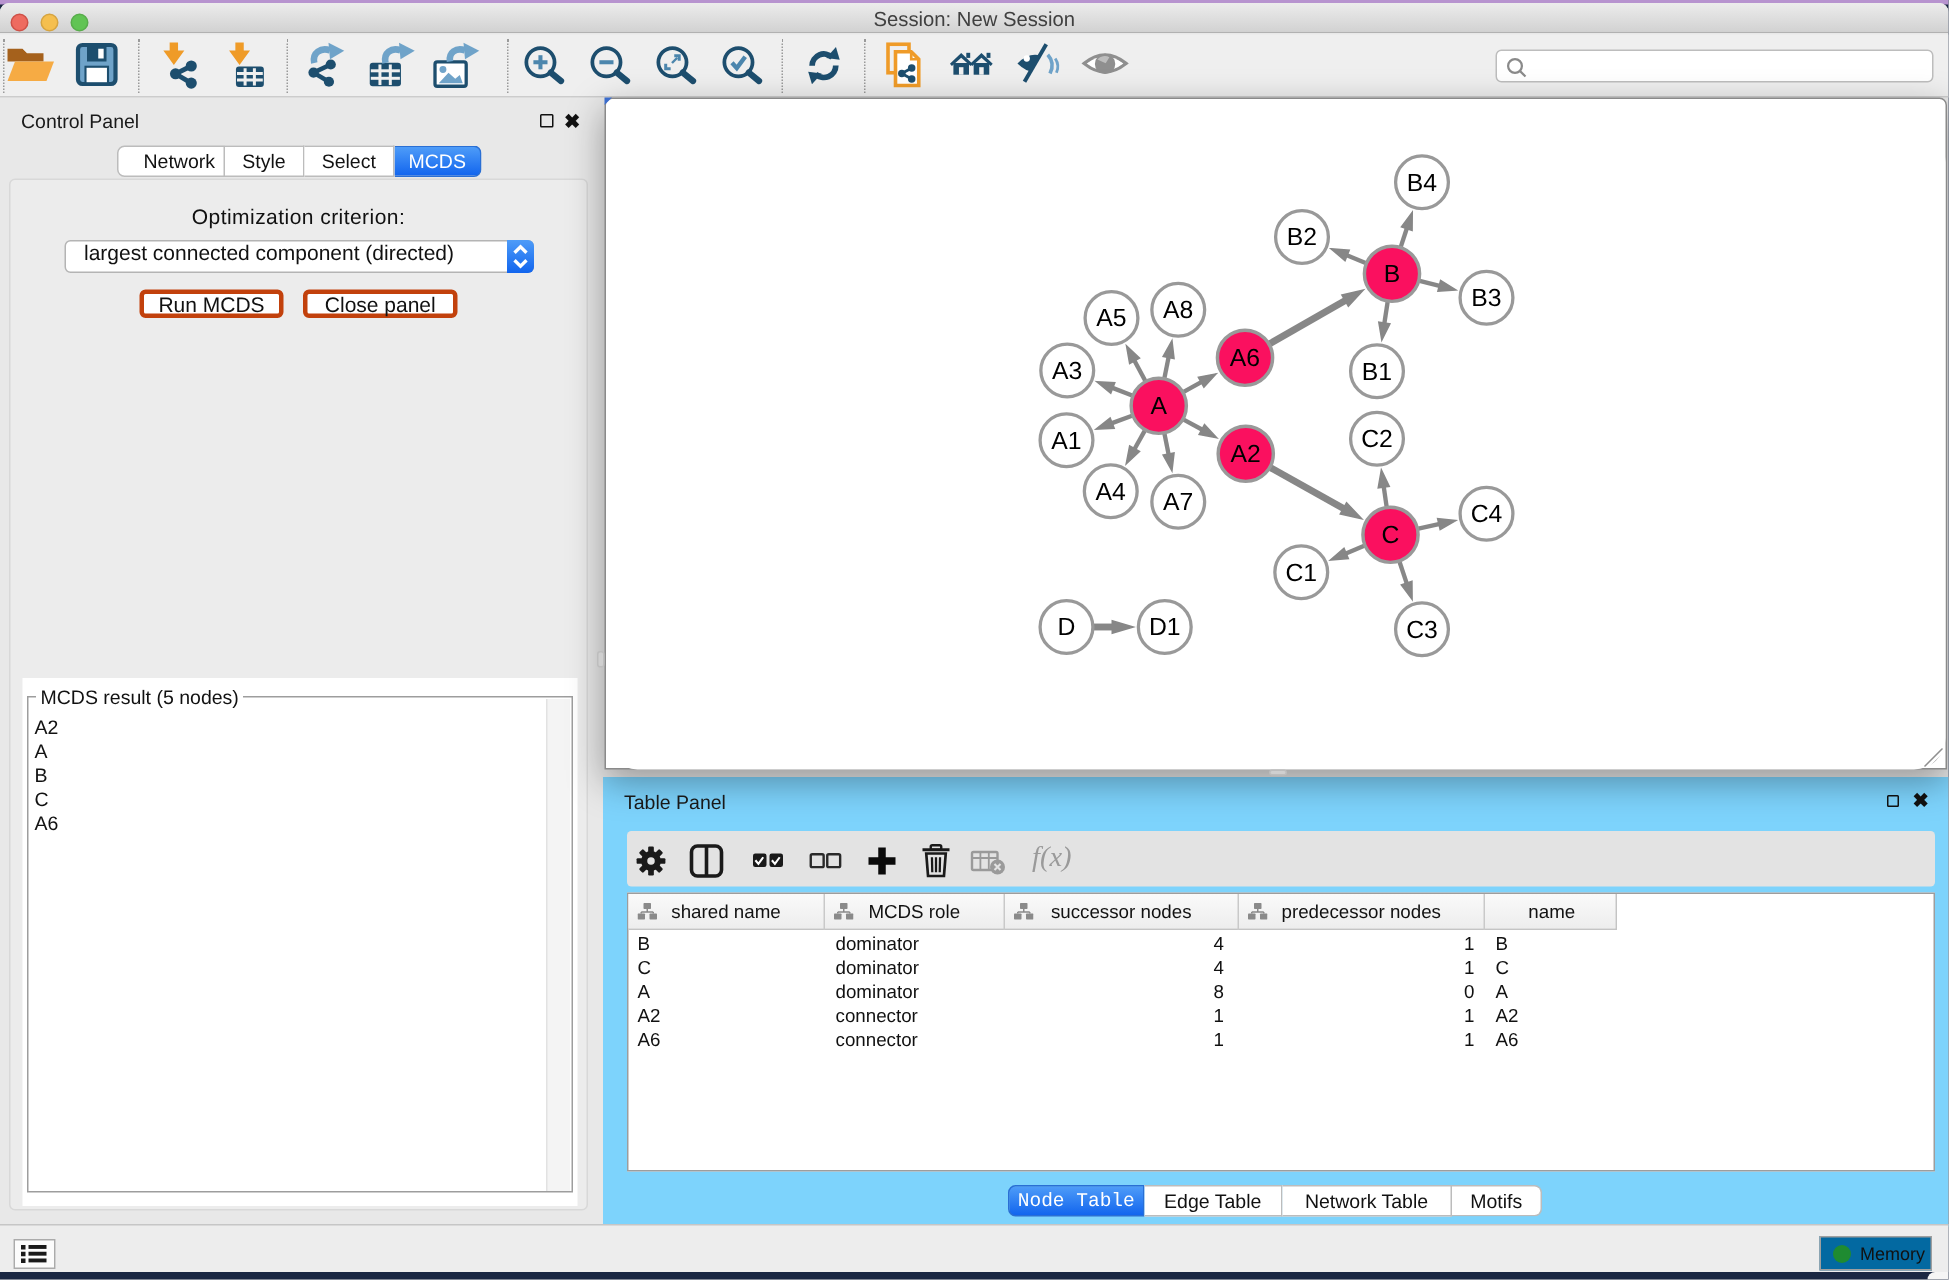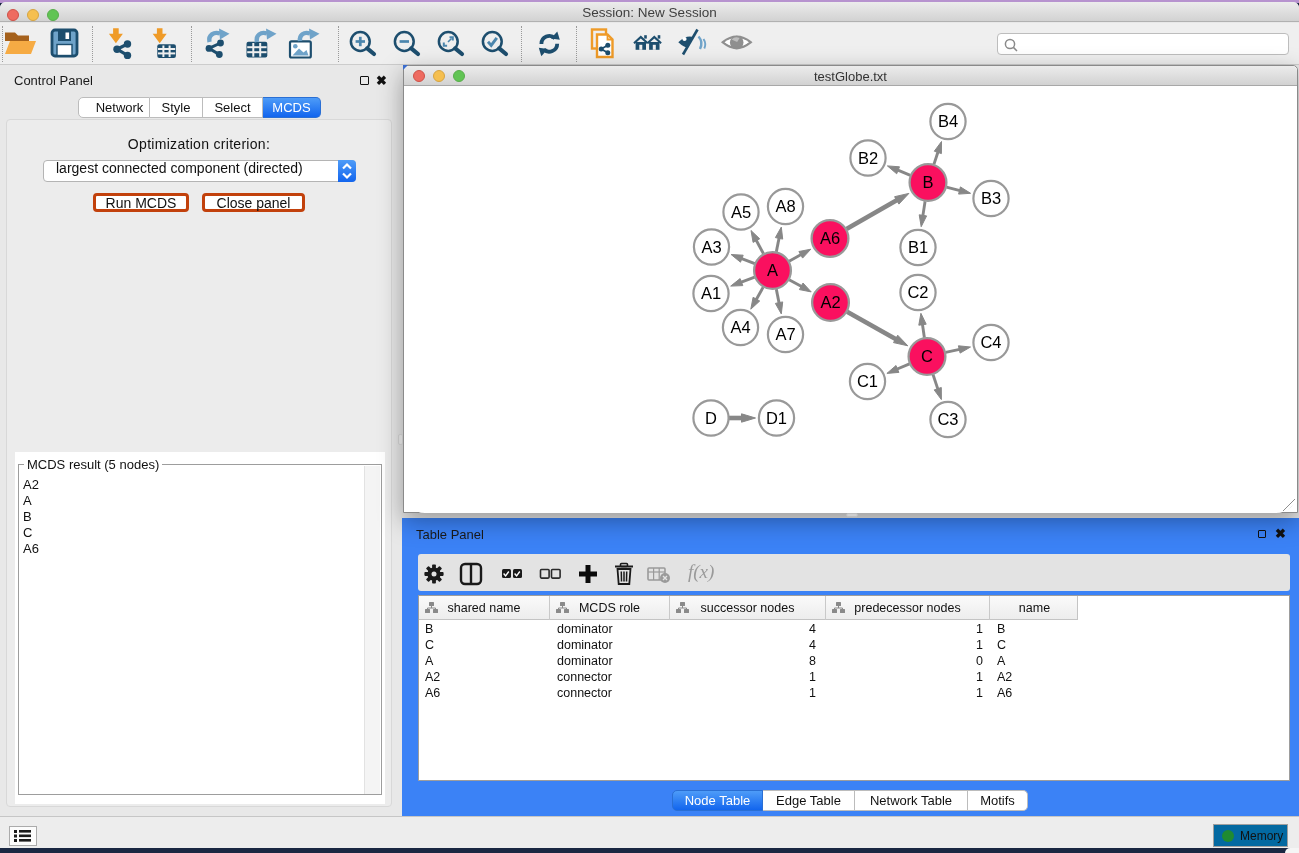--- a/index.html
+++ b/index.html
@@ -36,21 +36,21 @@
   #dropdown .stepper { position:absolute; right:-1px; top:-1px; width:18px; height:22px; border-radius:0 4px 4px 0;
     background:linear-gradient(#4e9cf8,#1265ee); }
   .btn { position:absolute; height:19px; background:#fff; border:3px solid #c2410c; border-radius:4px;
     font-size:14px; color:#111; display:flex; align-items:center; justify-content:center; }
   #whitebox { position:absolute; left:8px; top:332px; width:370px; height:352px; background:#fff; }
   #groupbox { position:absolute; left:3px; top:12px; width:364px; height:331px; border:1px solid #9d9d9d; }
   #grouptitle { position:absolute; left:5px; top:-8px; background:#fff; padding:0 3px; font-size:13px; color:#111; }
   #mcdslist { position:absolute; left:4px; top:11.5px; font-size:13px; color:#111; line-height:16.2px; }
   #listscroll { position:absolute; right:1px; top:1px; width:16px; height:328px; background:#f4f4f4; border-left:1px solid #e2e2e2; }
   
-  #tpanel { position:absolute; left:402px; top:516px; width:897px; height:300px; background:#3b82f6; }
+  #tpanel { position:absolute; left:402px; top:516px; width:897px; height:300px; background:#7dd3fc; }
   #tpanel .ptitle { position:absolute; left:14px; top:9px; font-size:13px; color:#1a1a1a; }
   #ttoolbar { position:absolute; left:16px; top:36px; width:872px; height:37px; background:#e3e3e3; border-radius:3px; }
   #ttable { position:absolute; left:16px; top:77px; width:872px; height:186px; background:#fff; border:1px solid #9d9d9d; }
   #thead { position:absolute; left:0; top:0; width:659px; height:24px; background:linear-gradient(#fafafa,#ededed);
      border-bottom:1px solid #c4c4c4; border-right:1px solid #c4c4c4; }
   .thcell { position:absolute; top:0; height:24px; border-right:1px solid #c9c9c9; font-size:12.5px; color:#111;
      display:flex; align-items:center; justify-content:center; }
   .thcell:last-child { border-right:none; }
   .trow { position:absolute; font-size:12.5px; color:#111; height:16px; line-height:16px; }
   #bottabs { position:absolute; left:270px; top:272px; }
@@ -417,21 +417,21 @@
         <div class="trow" style="left:300px;top:72.5px;width:97px;text-align:right;">1</div>
         <div class="trow" style="left:470px;top:72.5px;width:94px;text-align:right;">1</div>
         <div class="trow" style="left:578px;top:72.5px;">A2</div>
         <div class="trow" style="left:6px;top:88.5px;">A6</div>
         <div class="trow" style="left:138px;top:88.5px;">connector</div>
         <div class="trow" style="left:300px;top:88.5px;width:97px;text-align:right;">1</div>
         <div class="trow" style="left:470px;top:88.5px;width:94px;text-align:right;">1</div>
         <div class="trow" style="left:578px;top:88.5px;">A6</div>
     </div>
     <div id="bottabs" class="segtabs">
-      <div class="seg sel" style="width:91px;">Node Table</div>
+      <div class="seg sel" style="width:91px;font-family:Liberation Mono, monospace;">Node Table</div>
       <div class="seg" style="width:92px;">Edge Table</div>
       <div class="seg" style="width:113px;">Network Table</div>
       <div class="seg" style="width:60px;text-align:center;">Motifs</div>
     </div>
   </div>
 
   <div id="statusbar">
     <div id="listbtn">
         <svg width="18" height="14" viewBox="0 0 18 14" style="position:absolute;left:4px;top:2px;">
           <g fill="#1a1a1a">
@@ -443,26 +443,20 @@
             <rect x="5" y="10" width="12" height="2.6"></rect>
           </g>
         </svg>
       </div>
     <div id="membtn"><span style="display:inline-block;width:12px;height:12px;border-radius:50%;background:#1f8b31;margin:0 6px 0 8px;"></span>Memory</div>
   </div>
 </div>
 
 <div id="netwin">
   <div style="position:absolute;left:-1px;top:-1px;width:0;height:0;border-top:5px solid #3b6ccc;border-right:5px solid transparent;z-index:5;"></div>
-  <div id="nettitle">
-    <div class="tl" style="left:9px;  top:4px; background:#ee6b60; border:1px solid #ce5148;"></div>
-    <div class="tl" style="left:29px; top:4px; background:#f5bf4f; border:1px solid #d6a441;"></div>
-    <div class="tl" style="left:49px; top:4px; background:#61c454; border:1px solid #58ad4c;"></div>
-    <div class="title">testGlobe.txt</div>
-  </div>
   <div id="netcanvas">
     <svg width="893" height="426" viewBox="0 21 893 426">
         <g stroke="#878787" fill="#878787">
 <line x1="350.7" y1="211.2" x2="336.0" y2="216.6" stroke-width="2.9"></line>
 <polygon points="326.7,220.1 336.1,212.6 338.8,219.6"></polygon>
 <line x1="350.8" y1="197.7" x2="336.4" y2="192.1" stroke-width="2.9"></line>
 <polygon points="327.1,188.5 339.2,189.2 336.5,196.2"></polygon>
 <line x1="359.2" y1="221.1" x2="351.7" y2="234.5" stroke-width="2.9"></line>
 <polygon points="346.8,243.2 349.1,231.3 355.7,235.0"></polygon>
 <line x1="359.5" y1="187.8" x2="351.7" y2="173.3" stroke-width="2.9"></line>

